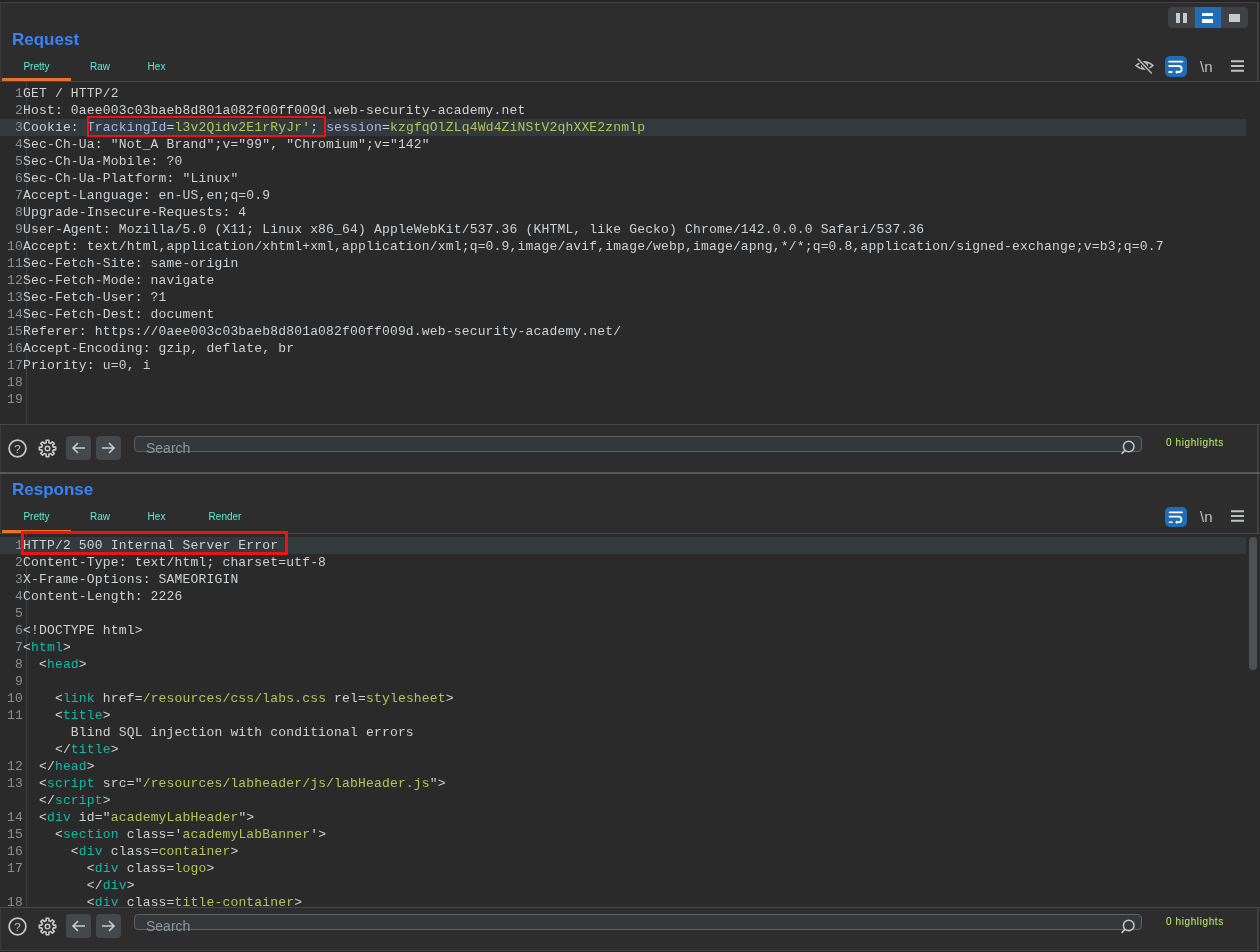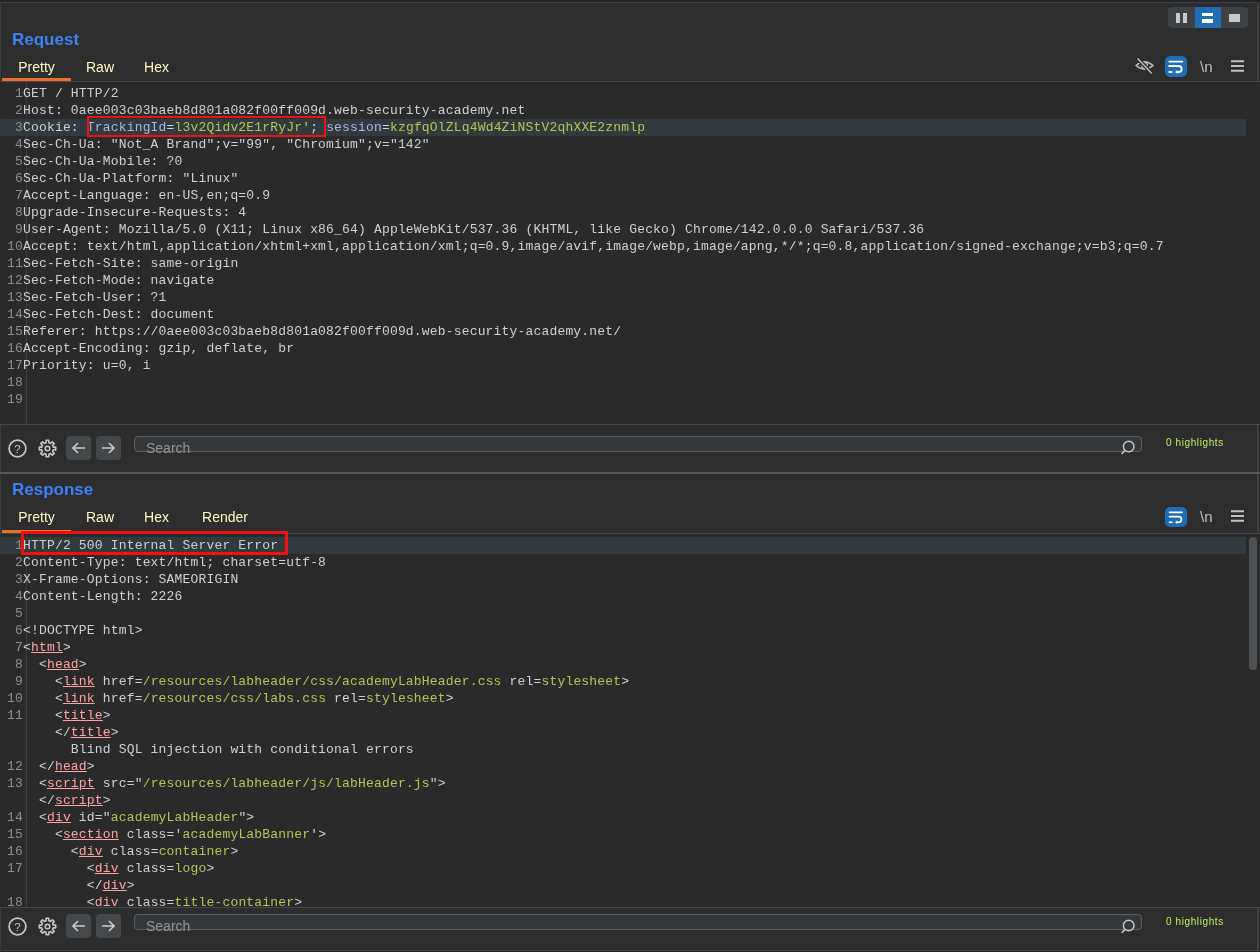--- a/index.html
+++ b/index.html
@@ -9,23 +9,23 @@
   .mono { font-family:"Liberation Mono",monospace; font-size:13px; line-height:17px; color:#cdd1d3; }
   #reqbody { letter-spacing:0.175px; }
   #resbody { letter-spacing:0.175px; }
   .row { height:17px; display:flex; }
   .ln, .code { white-space:pre; }
   .row.hl { background:#333a3d; }
   .ln { width:23px; text-align:right; color:#8b8e90; flex:none; }
   .code { }
   .n { color:#a9b6e4; }
   .v { color:#b6c35a; }
-  .t { color:#fca5a5;text-decoration:underline; }
+  .t { color:#14b8a6; }
   .title { font-size:17px; font-weight:bold; color:#3b82f6; line-height:17px; }
-  .tabs { display:flex; font-size:14px; color:#fef9c3; }
+  .tabs { display:flex; font-size:10px; color:#5eead4; }
   .tab { text-align:center; line-height:22px; }
   .uline { background:#e8722d; height:3px; }
   .hline { background:#45484a; height:1px; left:0; width:1260px; }
   .redbox { border:2.5px solid #ee1212; }
   .sbtn { background:#45484a; border-radius:4px; width:25px; height:24px; display:flex; align-items:center; justify-content:center; }
   .sinput { background:#34383b; border:1px solid #5d6164; border-radius:4px; height:16px; color:#90959a; font-size:14px; line-height:22px; padding-left:11px; }
   .hicount { font-size:10px; letter-spacing:0.6px; color:#bef264; }
 </style>
 </head>
 <body>
@@ -214,37 +214,36 @@
     <div class="row">
       <span class="ln">7</span>
       <span class="code">&lt;<span class="t">html</span>&gt;</span>
     </div>
     <div class="row">
       <span class="ln">8</span>
       <span class="code">  &lt;<span class="t">head</span>&gt;</span>
     </div>
     <div class="row">
       <span class="ln">9</span>
-      <span class="code">    &lt;<span class="t">link</span> href=<span class="v">/resources/labheader/css/academyLabHeader.css</span> rel=<span class="v">stylesheet</span>&gt;</span>
     </div>
     <div class="row">
       <span class="ln">10</span>
       <span class="code">    &lt;<span class="t">link</span> href=<span class="v">/resources/css/labs.css</span> rel=<span class="v">stylesheet</span>&gt;</span>
     </div>
     <div class="row">
       <span class="ln">11</span>
       <span class="code">    &lt;<span class="t">title</span>&gt;</span>
     </div>
     <div class="row">
       <span class="ln"></span>
+      <span class="code">      Blind SQL injection with conditional errors</span>
+    </div>
+    <div class="row">
+      <span class="ln"></span>
       <span class="code">    &lt;/<span class="t">title</span>&gt;</span>
-    </div>
-    <div class="row">
-      <span class="ln"></span>
-      <span class="code">      Blind SQL injection with conditional errors</span>
     </div>
     <div class="row">
       <span class="ln">12</span>
       <span class="code">  &lt;/<span class="t">head</span>&gt;</span>
     </div>
     <div class="row">
       <span class="ln">13</span>
       <span class="code">  &lt;<span class="t">script</span> src="<span class="v">/resources/labheader/js/labHeader.js</span>"&gt;</span>
     </div>
     <div class="row">

